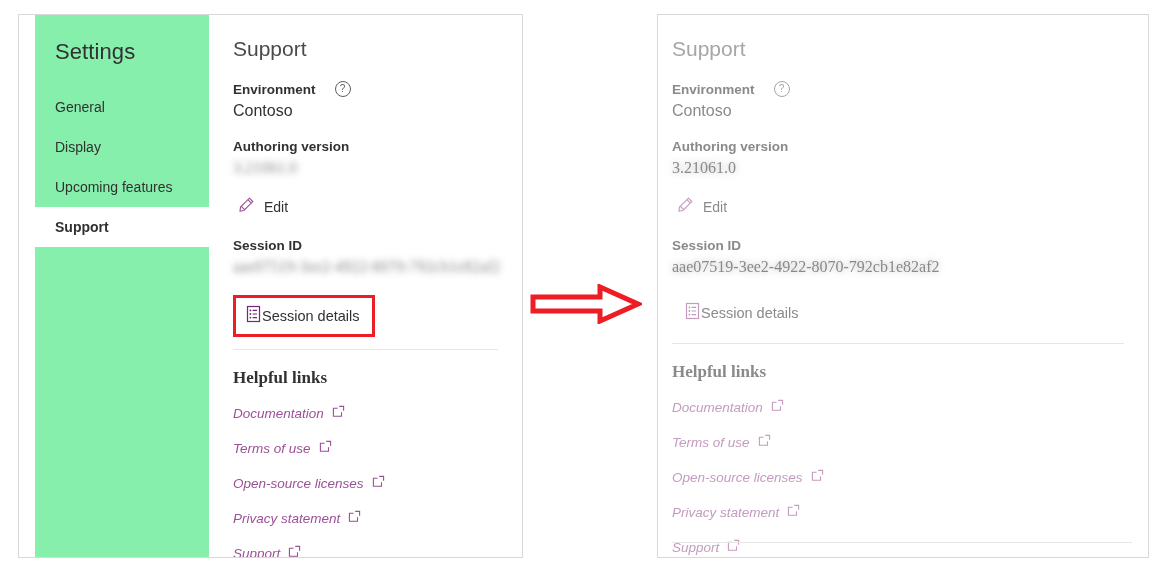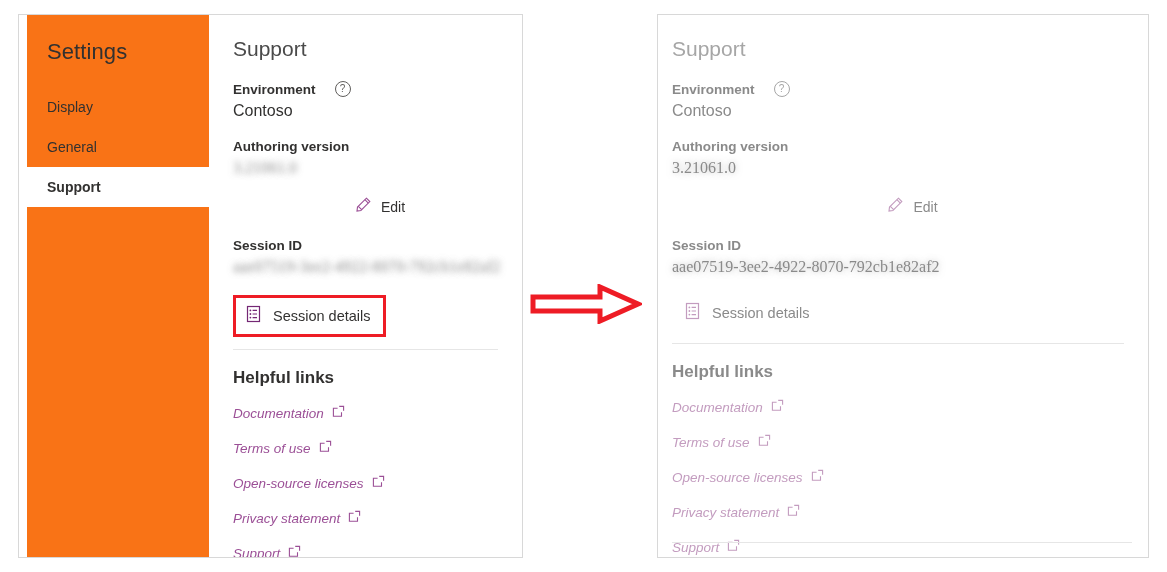--- a/index.html
+++ b/index.html
@@ -24,23 +24,23 @@
     border: 1px solid #d8d8d8;
     box-sizing: border-box;
     overflow: hidden;
   }
   .panel-left  { left: 18px;  top: 14px; width: 505px; height: 544px; }
   .panel-right { left: 657px; top: 14px; width: 492px; height: 544px; }
 
   
   .sidebar {
     position: absolute;
-    left: 8px; top: 0; bottom: 0;
+    left: 16px; top: 0; bottom: 0;
     width: 190px;
-    background: #f97316;
+    background: #86efac;
     box-sizing: border-box;
   }
   .sidebar-title {
     font-size: 22px;
     color: #323130;
     font-weight: 400;
     padding: 24px 0 0 20px;
     letter-spacing: .1px;
   }
   .nav { margin-top: 22px; }
@@ -112,49 +112,48 @@
     line-height: 1;
   }
 
   
   .edit-row {
     display: flex;
     align-items: center;
     gap: 9px;
     margin: 14px 0 20px 4px;
     cursor: pointer;
-    justify-content: center;
   }
   .edit-label { font-size: 14px; color: #323130; }
 
   
   .session-btn {
     display: inline-flex;
     align-items: center;
-    gap: 11px;
     padding: 7px 12px 7px 9px;
     cursor: pointer;
   }
   .session-btn-label { font-size: 14.5px; color: #323130; }
 
   .redbox {
     border: 3px solid #ee1c25;
     display: inline-block;
   }
 
   .divider {
     border-top: 1px solid #e6e6e6;
     margin: 12px 24px 0 0;
   }
 
   .section-title {
     font-size: 17px;
     font-weight: 700;
     color: #323130;
     margin: 18px 0 16px 0;
+    font-family: Liberation Serif, serif;
   }
   .link-row {
     display: flex;
     align-items: center;
     gap: 8px;
     margin-bottom: 17px;
     cursor: pointer;
     font-style: italic;
   }
   .link-text {
@@ -185,24 +184,27 @@
 <body>
 
 <div class="stage">
 
   <div class="panel panel-left">
 
     <div class="sidebar">
       <div class="sidebar-title">Settings</div>
       <div class="nav">
         <div class="nav-item">
+          <span>General</span>
+        </div>
+        <div class="nav-item">
           <span>Display</span>
         </div>
         <div class="nav-item">
-          <span>General</span>
+          <span>Upcoming features</span>
         </div>
         <div class="nav-item selected">
           <span>Support</span>
         </div>
       </div>
     </div>
 
     <div class="content">
       <div class="page-title">Support</div>
 

